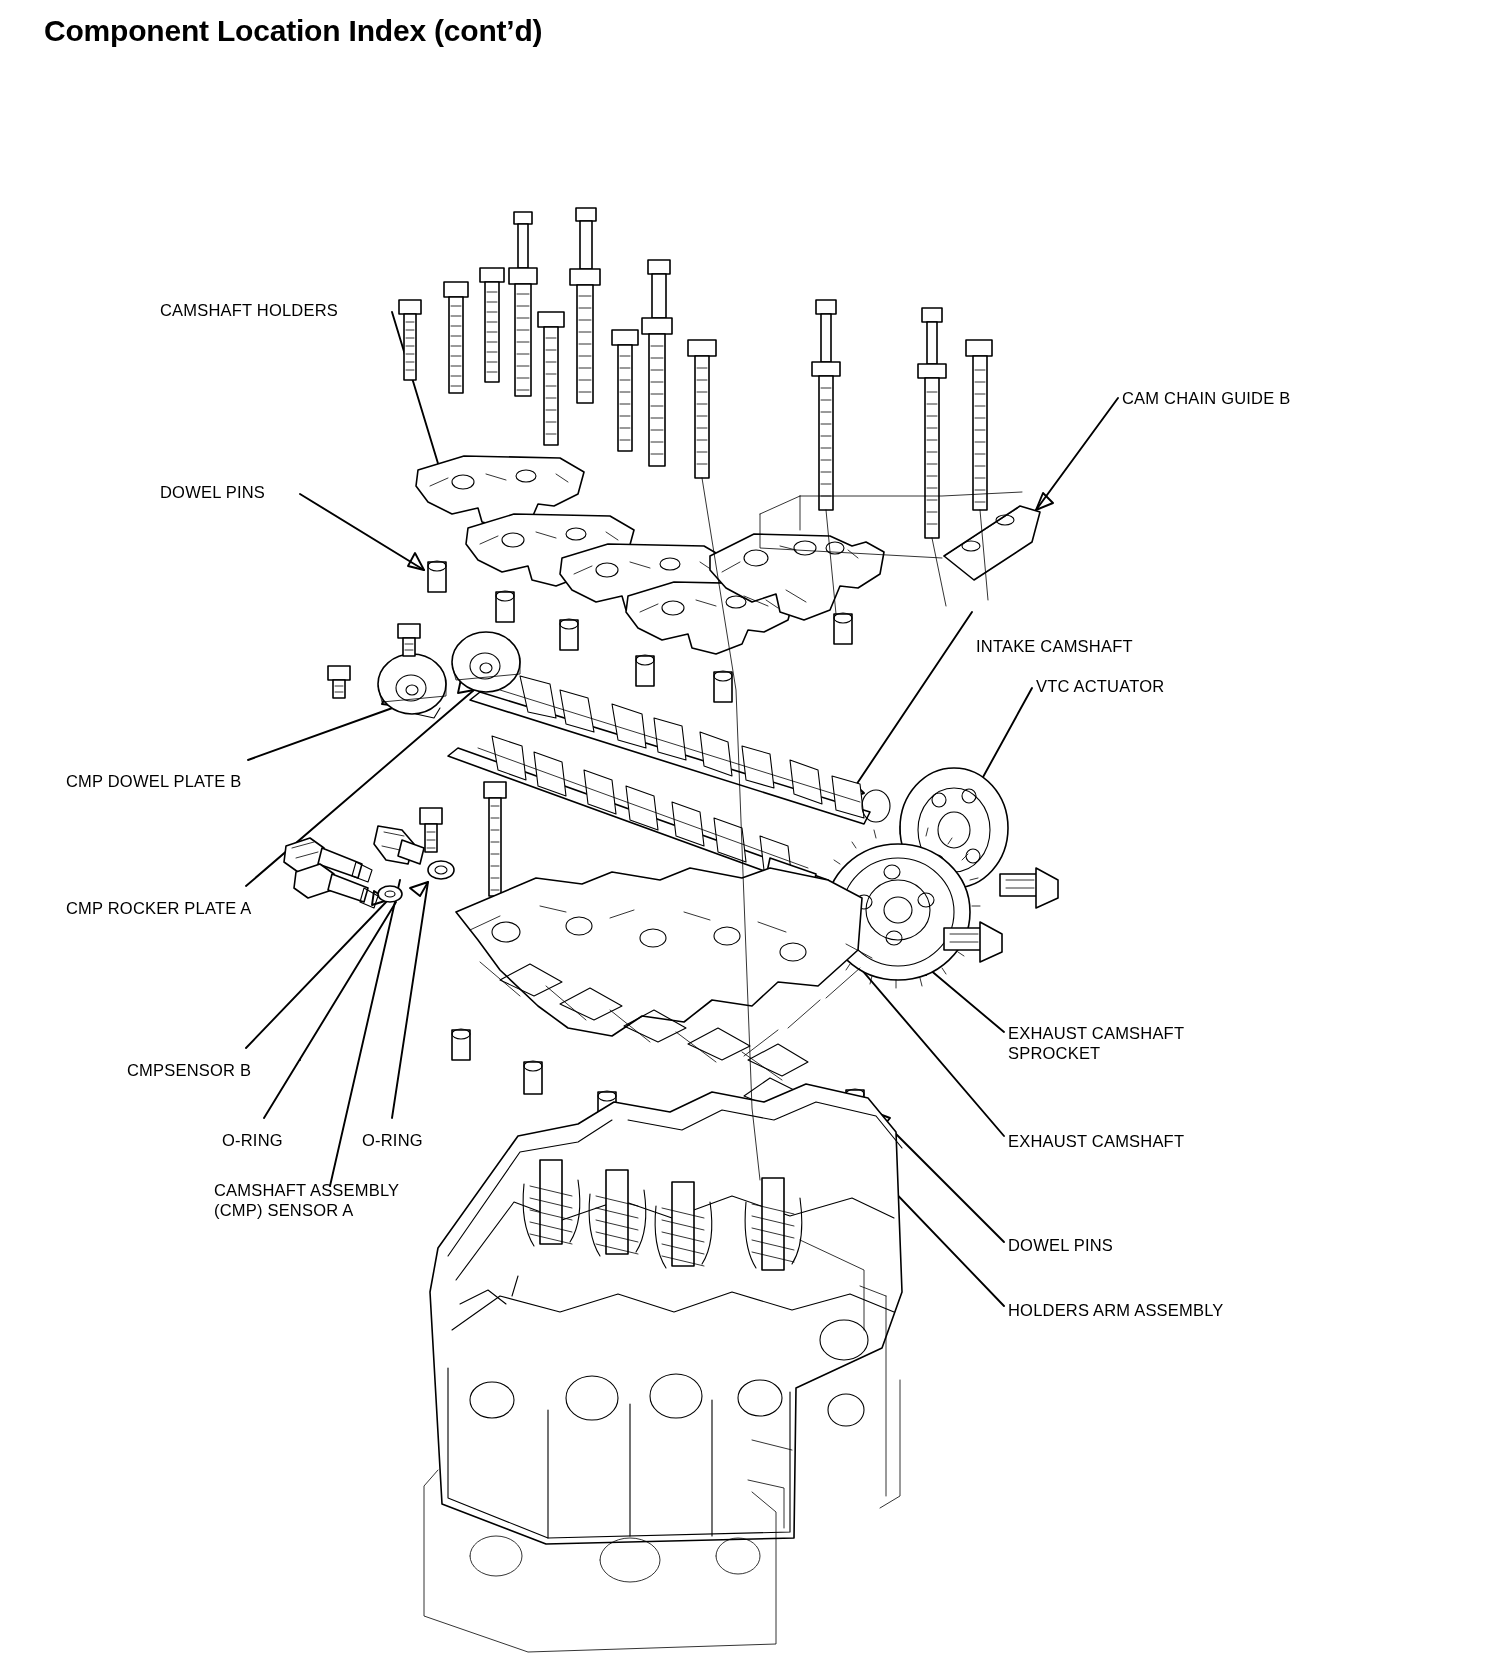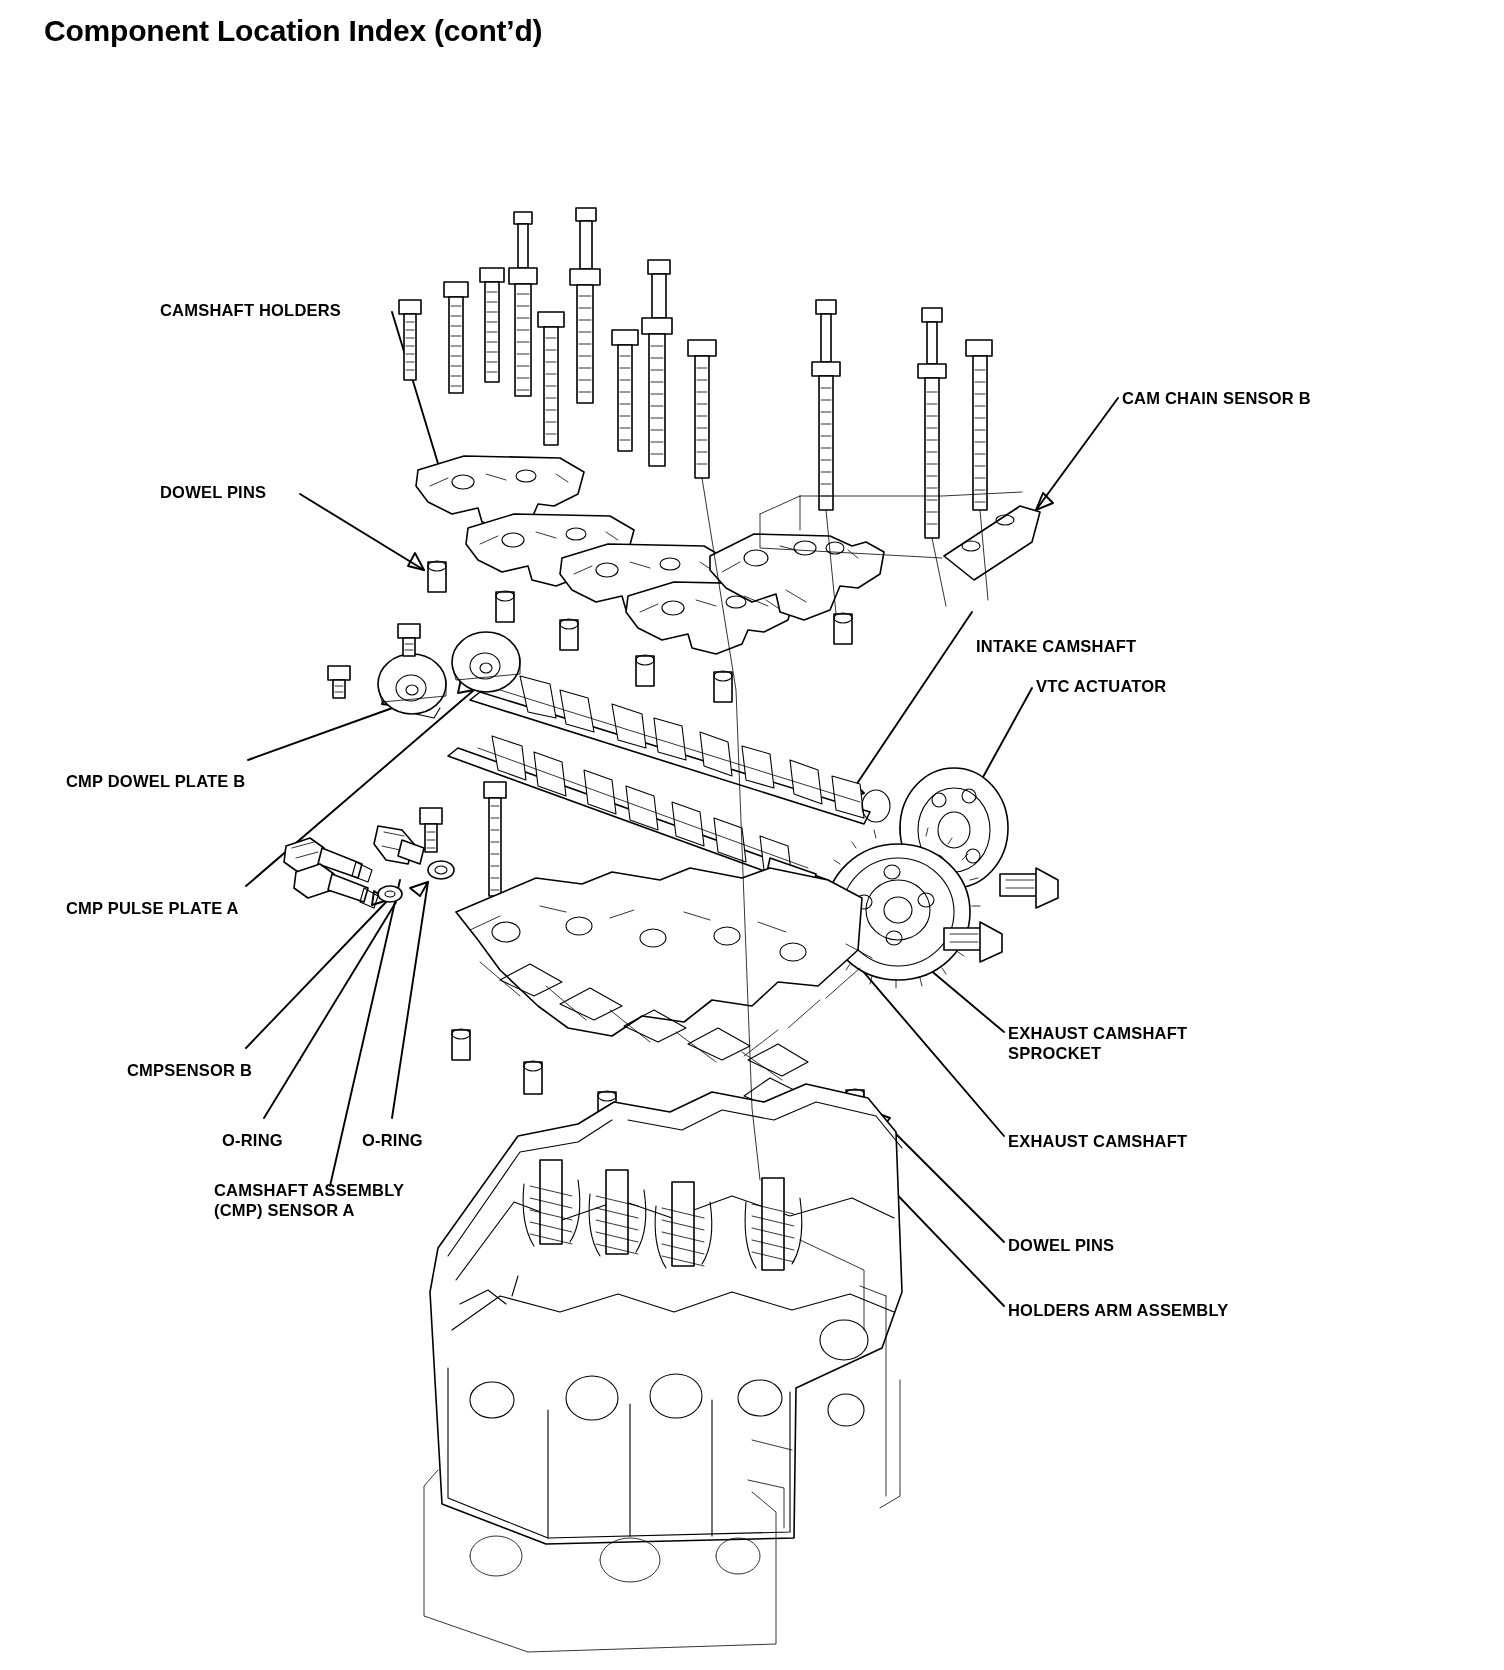--- a/index.html
+++ b/index.html
@@ -25,21 +25,21 @@
     left: 44px;
     top: 14px;
     font-size: 30px;
     font-weight: bold;
     letter-spacing: -0.2px;
     white-space: nowrap;
   }
   .callout {
     position: absolute;
     font-size: 16.5px;
-    font-weight: bold;
+    font-weight: normal;
     letter-spacing: 0.2px;
     line-height: 1.22;
     white-space: pre;
   }
   #diagram-svg {
     position: absolute;
     left: 0;
     top: 0;
     width: 1504px;
     height: 1670px;
@@ -522,25 +522,25 @@
       <path class="hair" d="M702 478 L736 690 L752 1108 L760 1180"></path>
       <path class="hair" d="M826 510 L836 614"></path>
       <path class="hair" d="M932 538 L946 606"></path>
       <path class="hair" d="M980 510 L988 600"></path>
     </g>
 
   </svg>
 
   <div class="callout" style="left:160px; top:300px;">CAMSHAFT HOLDERS</div>
   <div class="callout" style="left:160px; top:482px;">DOWEL PINS</div>
-  <div class="callout" style="left:1122px; top:388px;">CAM CHAIN SENSOR B</div>
+  <div class="callout" style="left:1122px; top:388px;">CAM CHAIN GUIDE B</div>
   <div class="callout" style="left:976px; top:636px;">INTAKE CAMSHAFT</div>
   <div class="callout" style="left:1036px; top:676px;text-align:right;">VTC ACTUATOR</div>
   <div class="callout" style="left:66px; top:771px;">CMP DOWEL PLATE B</div>
-  <div class="callout" style="left:66px; top:898px;">CMP PULSE PLATE A</div>
+  <div class="callout" style="left:66px; top:898px;">CMP ROCKER PLATE A</div>
   <div class="callout" style="left:127px; top:1060px;">CMPSENSOR B</div>
   <div class="callout" style="left:222px; top:1130px;">O-RING</div>
   <div class="callout" style="left:362px; top:1130px;">O-RING</div>
   <div class="callout" style="left:214px; top:1180px;">CAMSHAFT ASSEMBLY
 (CMP) SENSOR A</div>
   <div class="callout" style="left:1008px; top:1023px;">EXHAUST CAMSHAFT
 SPROCKET</div>
   <div class="callout" style="left:1008px; top:1131px;">EXHAUST CAMSHAFT</div>
   <div class="callout" style="left:1008px; top:1235px;">DOWEL PINS</div>
   <div class="callout" style="left:1008px; top:1300px;">HOLDERS ARM ASSEMBLY</div>

